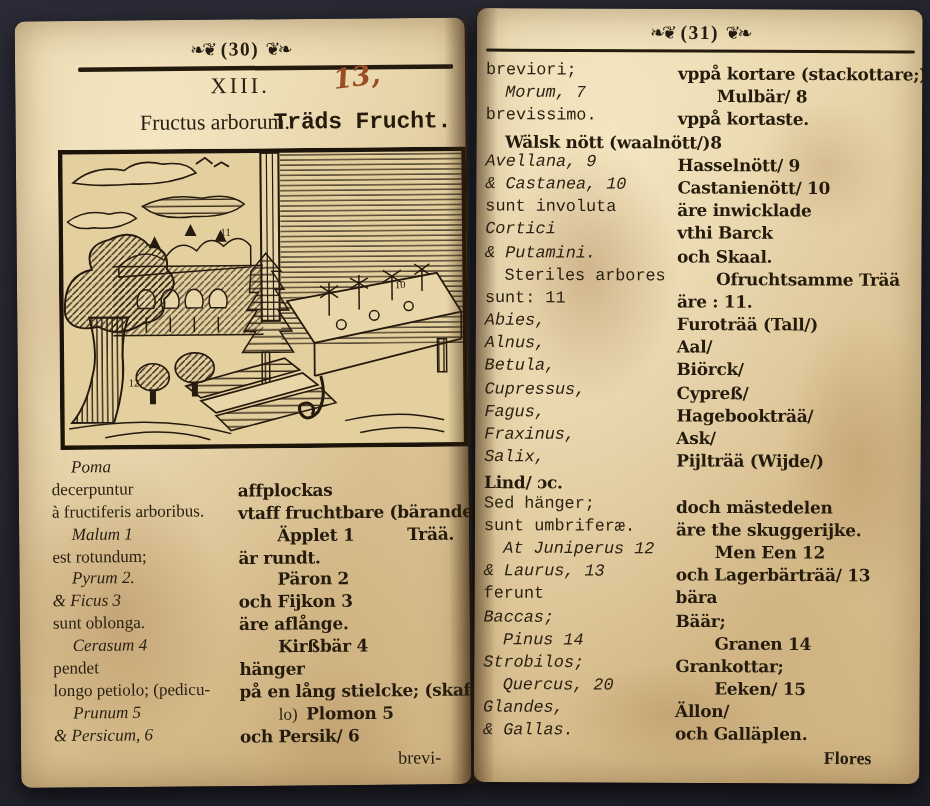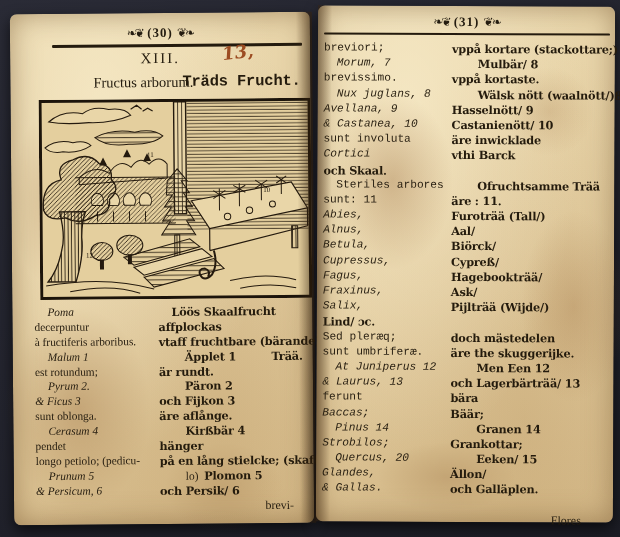--- a/index.html
+++ b/index.html
@@ -143,21 +143,20 @@
       <path d="M94 168 L162 150 L172 158 L104 176 Z" fill="#e9d6a8" stroke="#241a0e" stroke-width="1.1"></path>
       <path d="M104 178 L174 160 L184 170 L114 188 Z" fill="url(#hh2)" stroke="#241a0e" stroke-width="1.1"></path>
 
       <path d="M6 186 q60 -10 108 4 M30 192 q40 -8 70 2 M190 182 q36 -8 66 0 M200 190 q30 -6 56 0" fill="none" stroke="#241a0e" stroke-width="1"></path>
       <rect x="1.5" y="1.5" width="269" height="197" fill="none" stroke="#1c140a" stroke-width="3"></rect>
     </svg>
 
     <div class="textblock tb-left" style="left:22px;top:292px;width:268px;">
         <div class="textrow">
           <span class="col-la it ind">Poma</span>
-          <span class="col-sv"><span class="fraktur">Löös Skaalfrucht</span></span>
         </div>
         <div class="textrow">
           <span class="col-la">decerpuntur</span>
           <span class="col-sv"><span class="fraktur">affplockas</span></span>
         </div>
         <div class="textrow">
           <span class="col-la">à fructiferis arboribus.</span>
           <span class="col-sv"><span class="fraktur">vtaff fruchtbare (bärande)</span></span>
         </div>
         <div class="textrow">
@@ -225,40 +224,40 @@
         </div>
         <div class="textrow">
           <span class="col-la it ind">Morum, 7</span>
           <span class="col-sv ind"><span class="fraktur">Mulbär/ 8</span></span>
         </div>
         <div class="textrow">
           <span class="col-la">brevissimo.</span>
           <span class="col-sv"><span class="fraktur">vppå kortaste.</span></span>
         </div>
         <div class="textrow">
-          <span class="col-la it ind">Nux juglans, 8</span>
           <span class="col-sv ind"><span class="fraktur">Wälsk nött (waalnött/)8</span></span>
         </div>
         <div class="textrow">
           <span class="col-la it">Avellana, 9</span>
           <span class="col-sv"><span class="fraktur">Hasselnött/ 9</span></span>
         </div>
         <div class="textrow">
           <span class="col-la it">&amp; Castanea, 10</span>
           <span class="col-sv"><span class="fraktur">Castanienött/ 10</span></span>
         </div>
         <div class="textrow">
           <span class="col-la">sunt involuta</span>
           <span class="col-sv"><span class="fraktur">äre inwicklade</span></span>
         </div>
         <div class="textrow">
           <span class="col-la it">Cortici</span>
           <span class="col-sv"><span class="fraktur">vthi Barck</span></span>
         </div>
         <div class="textrow">
+          <span class="col-la it">&amp; Putamini.</span>
           <span class="col-sv"><span class="fraktur">och Skaal.</span></span>
         </div>
         <div class="textrow">
           <span class="col-la ind">Steriles arbores</span>
           <span class="col-sv ind"><span class="fraktur">Ofruchtsamme Trää</span></span>
         </div>
         <div class="textrow">
           <span class="col-la">sunt: 11</span>
           <span class="col-sv"><span class="fraktur">äre : 11.</span></span>
         </div>
@@ -287,21 +286,21 @@
           <span class="col-sv"><span class="fraktur">Ask/</span></span>
         </div>
         <div class="textrow">
           <span class="col-la it">Salix,</span>
           <span class="col-sv"><span class="fraktur">Pijlträä (Wijde/)</span></span>
         </div>
         <div class="textrow">
           <span class="col-sv"><span class="fraktur">Lind/ ɔc.</span></span>
         </div>
         <div class="textrow">
-          <span class="col-la">Sed pleræq;</span>
+          <span class="col-la">Sed hänger;</span>
           <span class="col-sv"><span class="fraktur">doch mästedelen</span></span>
         </div>
         <div class="textrow">
           <span class="col-la">sunt umbriferæ.</span>
           <span class="col-sv"><span class="fraktur">äre the skuggerijke.</span></span>
         </div>
         <div class="textrow">
           <span class="col-la it ind">At Juniperus 12</span>
           <span class="col-sv ind"><span class="fraktur">Men Een 12</span></span>
         </div>
@@ -331,16 +330,16 @@
         </div>
         <div class="textrow">
           <span class="col-la it">Glandes,</span>
           <span class="col-sv"><span class="fraktur">Ällon/</span></span>
         </div>
         <div class="textrow">
           <span class="col-la it">&amp; Gallas.</span>
           <span class="col-sv"><span class="fraktur">och Galläplen.</span></span>
         </div>
       </div>
-    <div class="catchword" style="right:32px;top:492px;font-weight:normal;margin-top:15px;">Flores</div>
+    <div class="catchword" style="right:32px;top:492px;font-weight:bold;">Flores</div>
   </div>
 
 </div>
 
 </body></html>

